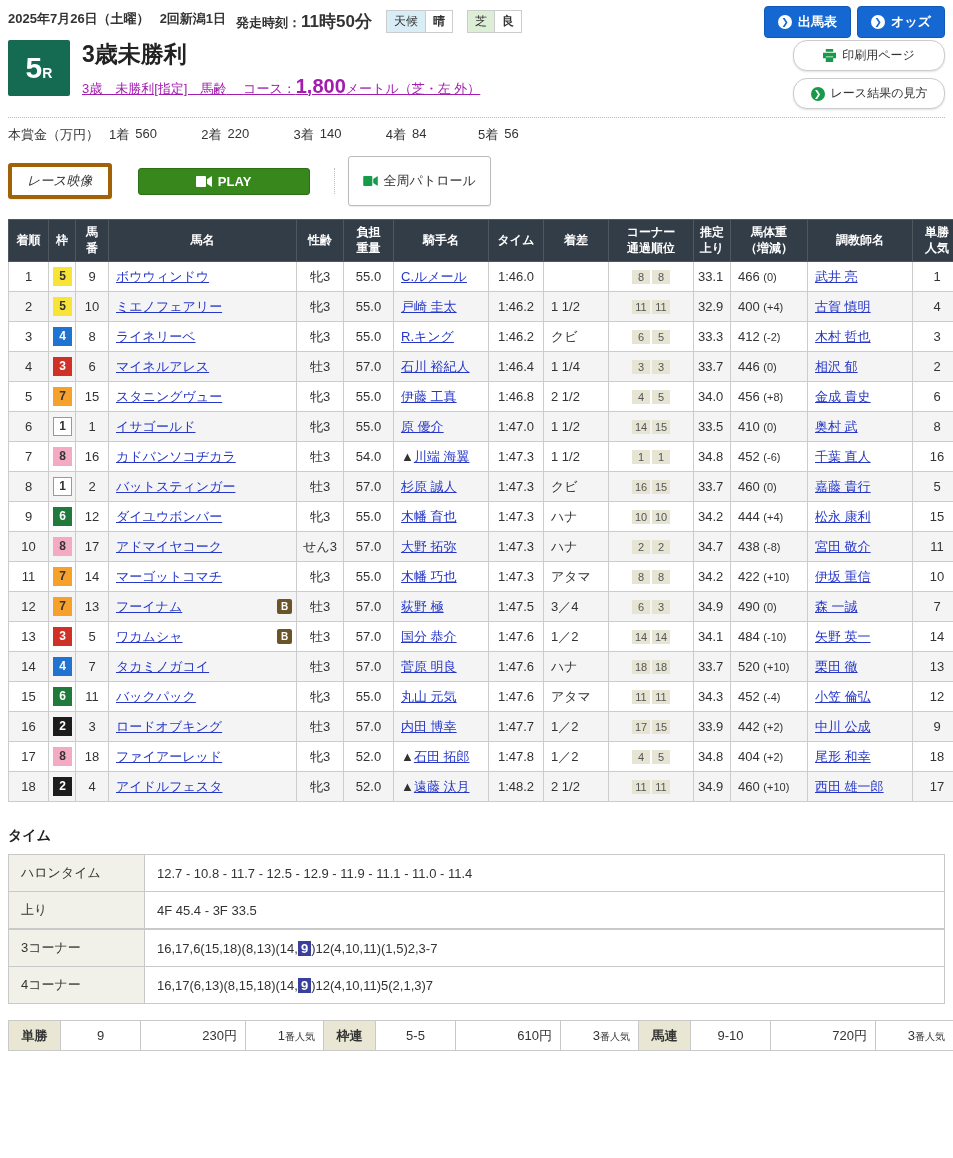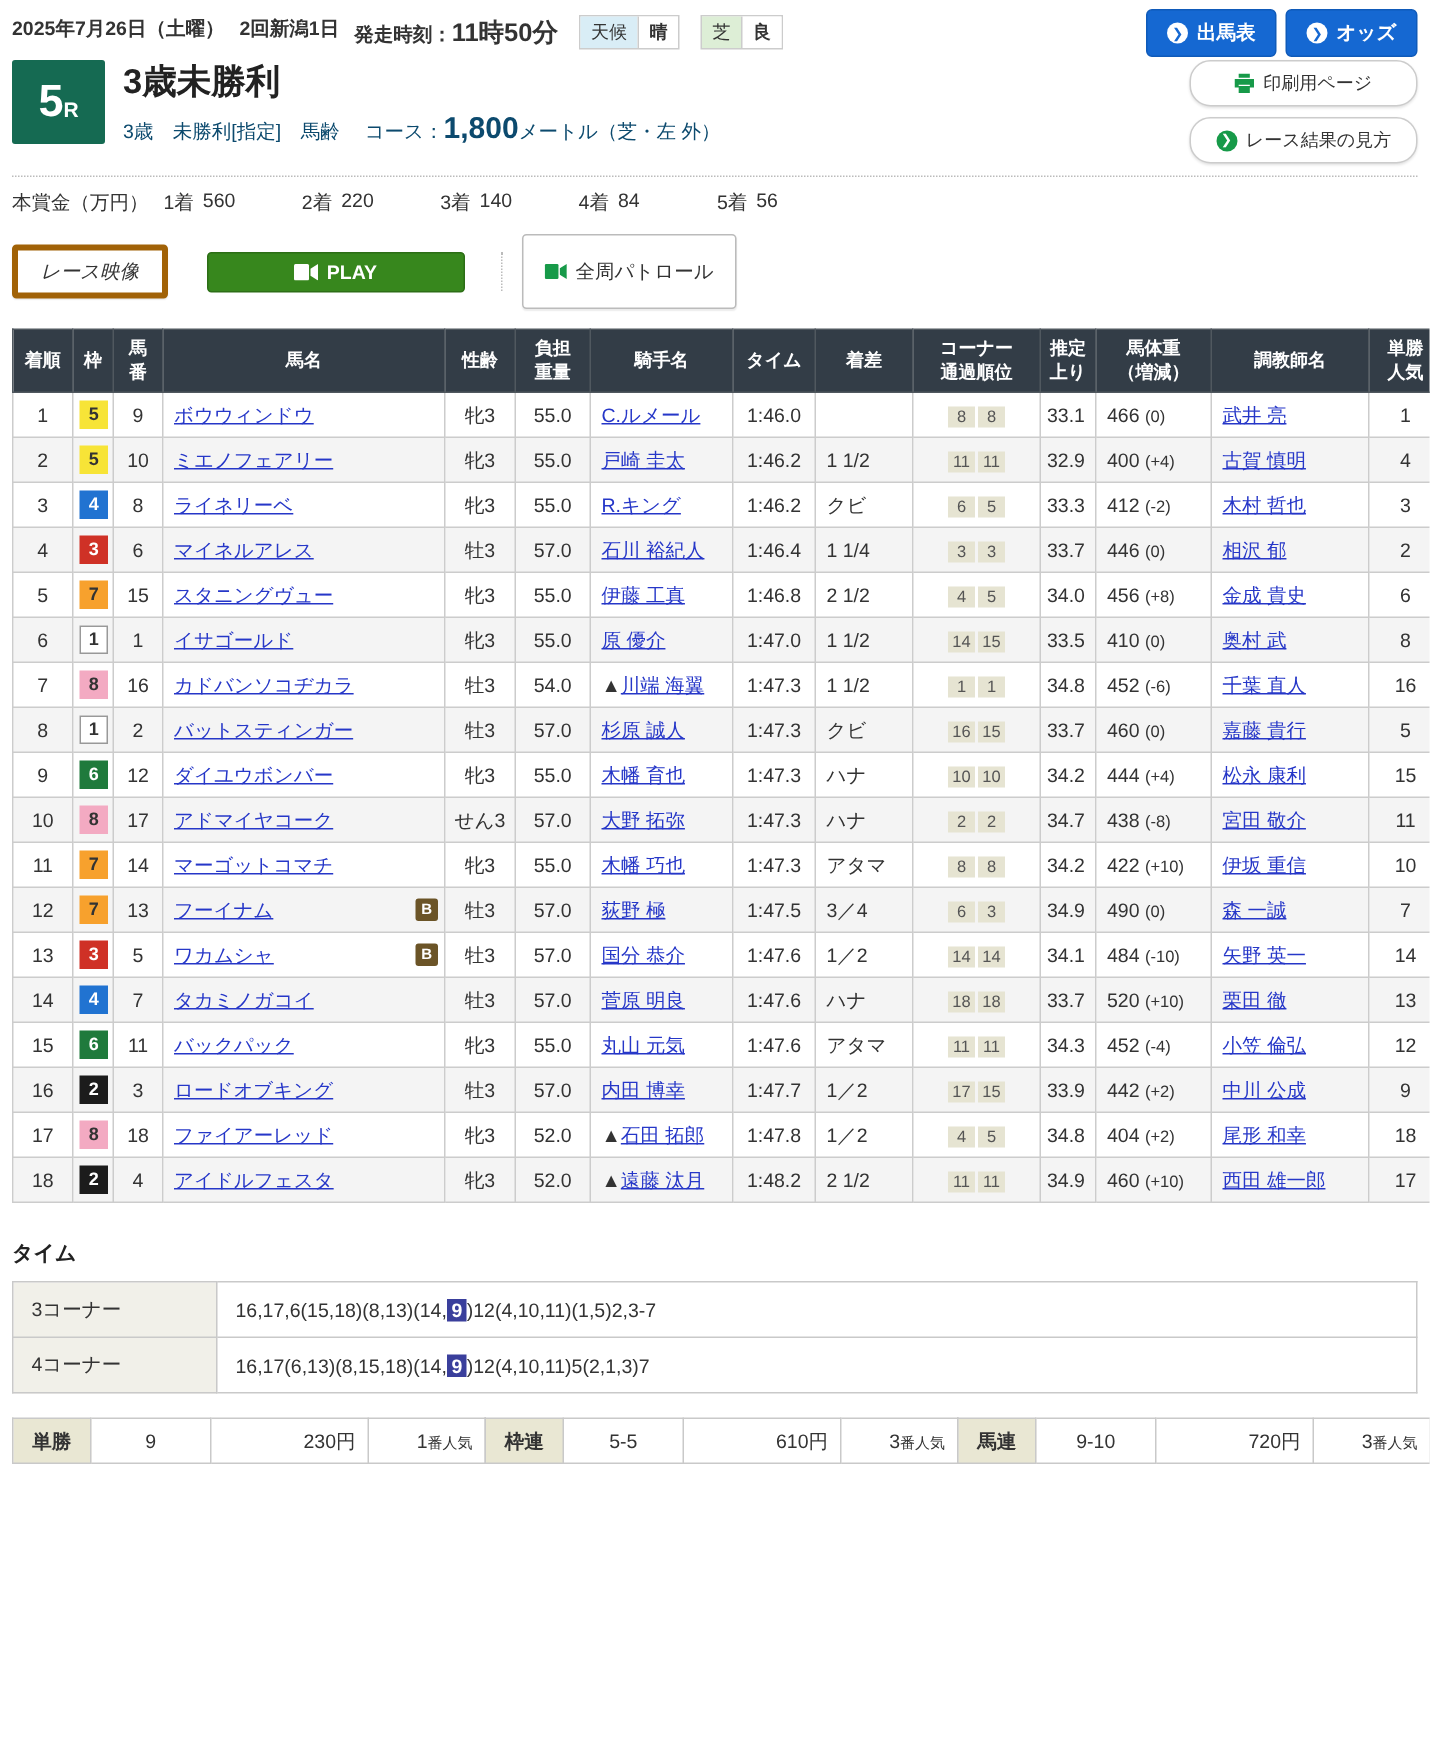--- a/index.html
+++ b/index.html
@@ -36,21 +36,21 @@
   
   .race-row { display: flex; justify-content: space-between; margin-top: 2px; }
   .race-left { display: flex; gap: 12px; }
   .race-badge {
     width: 62px; height: 56px; background: #156a52; color: #fff;
     display: flex; align-items: center; justify-content: center; border-radius: 2px;
   }
   .race-badge .n { font-size: 30px; font-weight: bold; line-height: 1; }
   .race-badge .r { font-size: 14px; font-weight: bold; margin-top: 9px; }
   .race-title { font-size: 23px; font-weight: bold; color: #222; line-height: 1.1; margin-top: 2px; }
-  .race-cond { margin-top: 8px; font-size: 13px; color: #0c4a6e; }
+  .race-cond { margin-top: 8px; font-size: 13px; color: #a21caf; text-decoration: underline; }
   .race-cond .cv { font-size: 20px; font-weight: bold; }
   .side-btns { display: flex; flex-direction: column; gap: 7px; width: 152px; }
   .btn-white {
     display: flex; align-items: center; justify-content: center; gap: 6px;
     background: #fff; border: 1px solid #ccc; border-radius: 14px;
     padding: 6px 6px; font-size: 12px; color: #333; cursor: pointer;
     box-shadow: 0 1px 2px rgba(0,0,0,.12);
   }
   .dotted-sep { border-bottom: 1px dotted #bbb; margin: 8px 0 0; }
 
@@ -555,20 +555,32 @@
     <td class="t-c"><span class="cbox">11</span><span class="cbox">11</span></td>
     <td class="t-r">34.9</td>
     <td class="t-l">460 <span class="bwd">(+10)</span></td>
     <td class="t-l"><a class="lnk">西田 雄一郎</a></td>
     <td class="t-c">17</td>
   </tr>
       </tbody>
   </table>
 
   <div class="sec-title">タイム</div>
+  <table class="kv">
+    <tbody>
+        <tr>
+      <td class="kl">ハロンタイム</td>
+      <td>12.7 - 10.8 - 11.7 - 12.5 - 12.9 - 11.9 - 11.1 - 11.0 - 11.4</td>
+    </tr>
+    <tr>
+      <td class="kl">上り</td>
+      <td>4F 45.4 - 3F 33.5</td>
+    </tr>
+  </tbody>
+    </table>
 
   <table class="kv">
     <tbody>
         <tr>
       <td class="kl">3コーナー</td>
       <td><span>16,17,6(15,18)(8,13)(14,</span><span class="hl9">9</span><span>)12(4,10,11)(1,5)2,3-7</span></td>
     </tr>
     <tr>
       <td class="kl">4コーナー</td>
       <td><span>16,17(6,13)(8,15,18)(14,</span><span class="hl9">9</span><span>)12(4,10,11)5(2,1,3)7</span></td>

